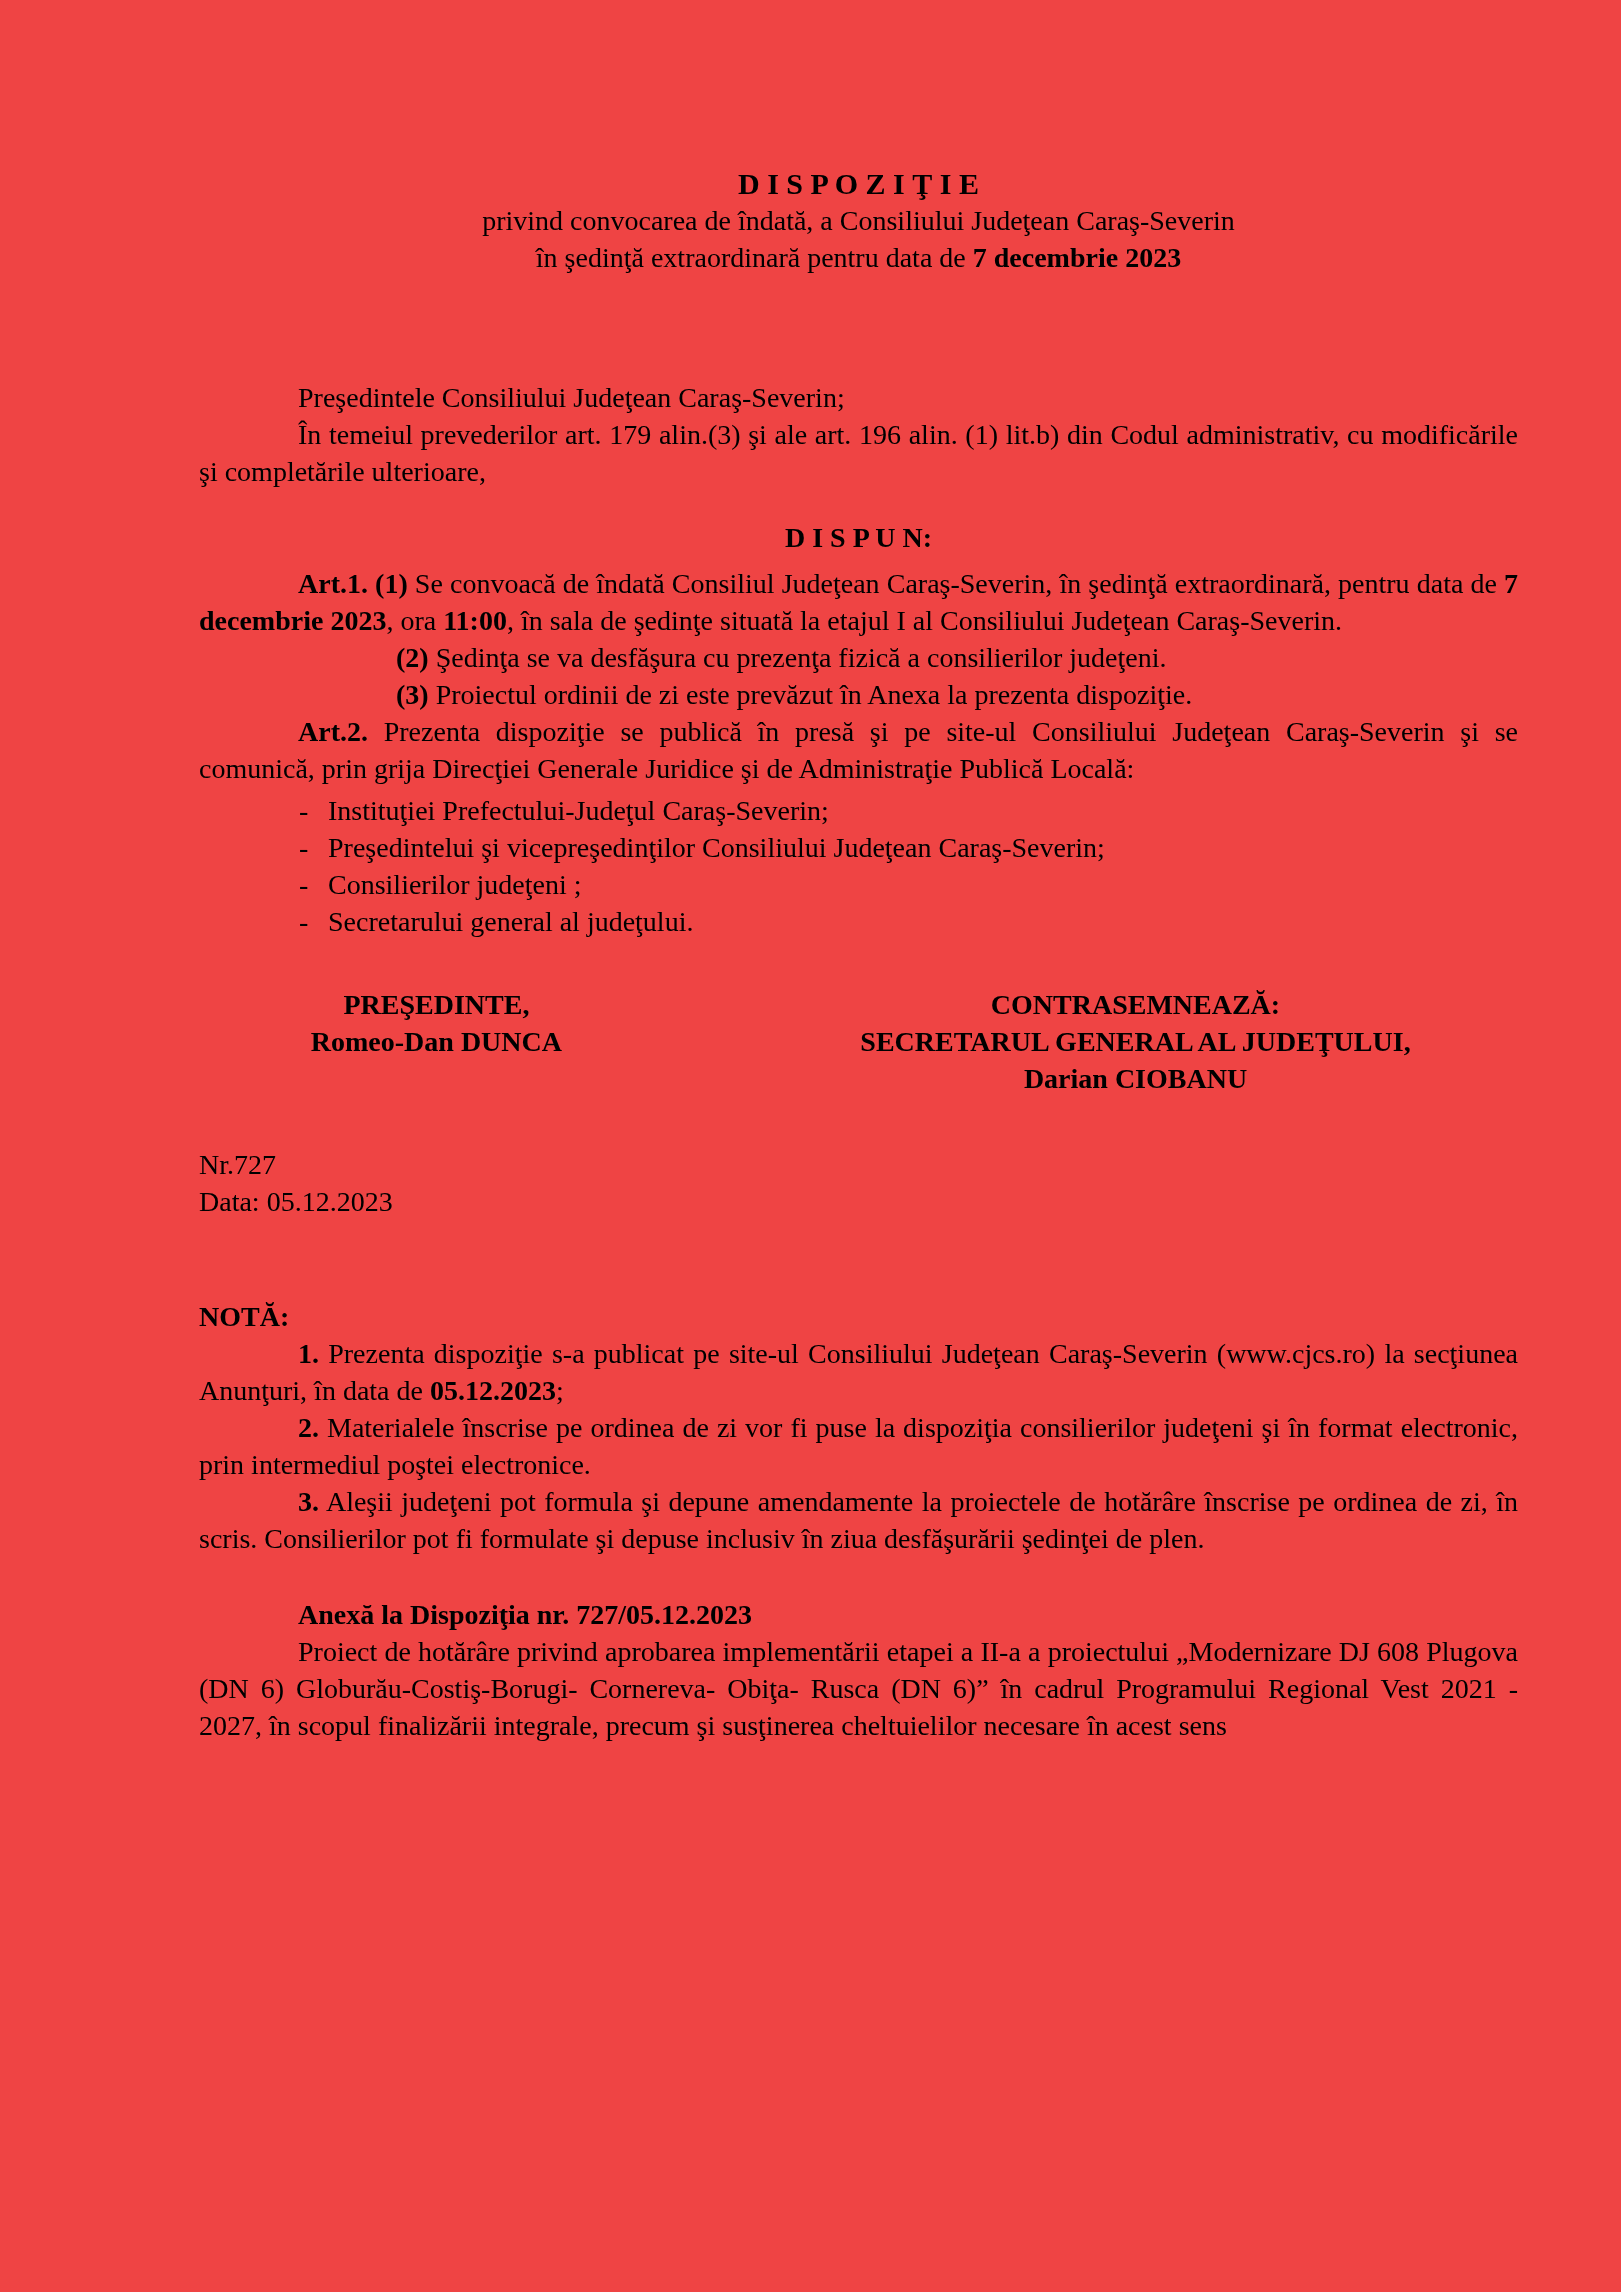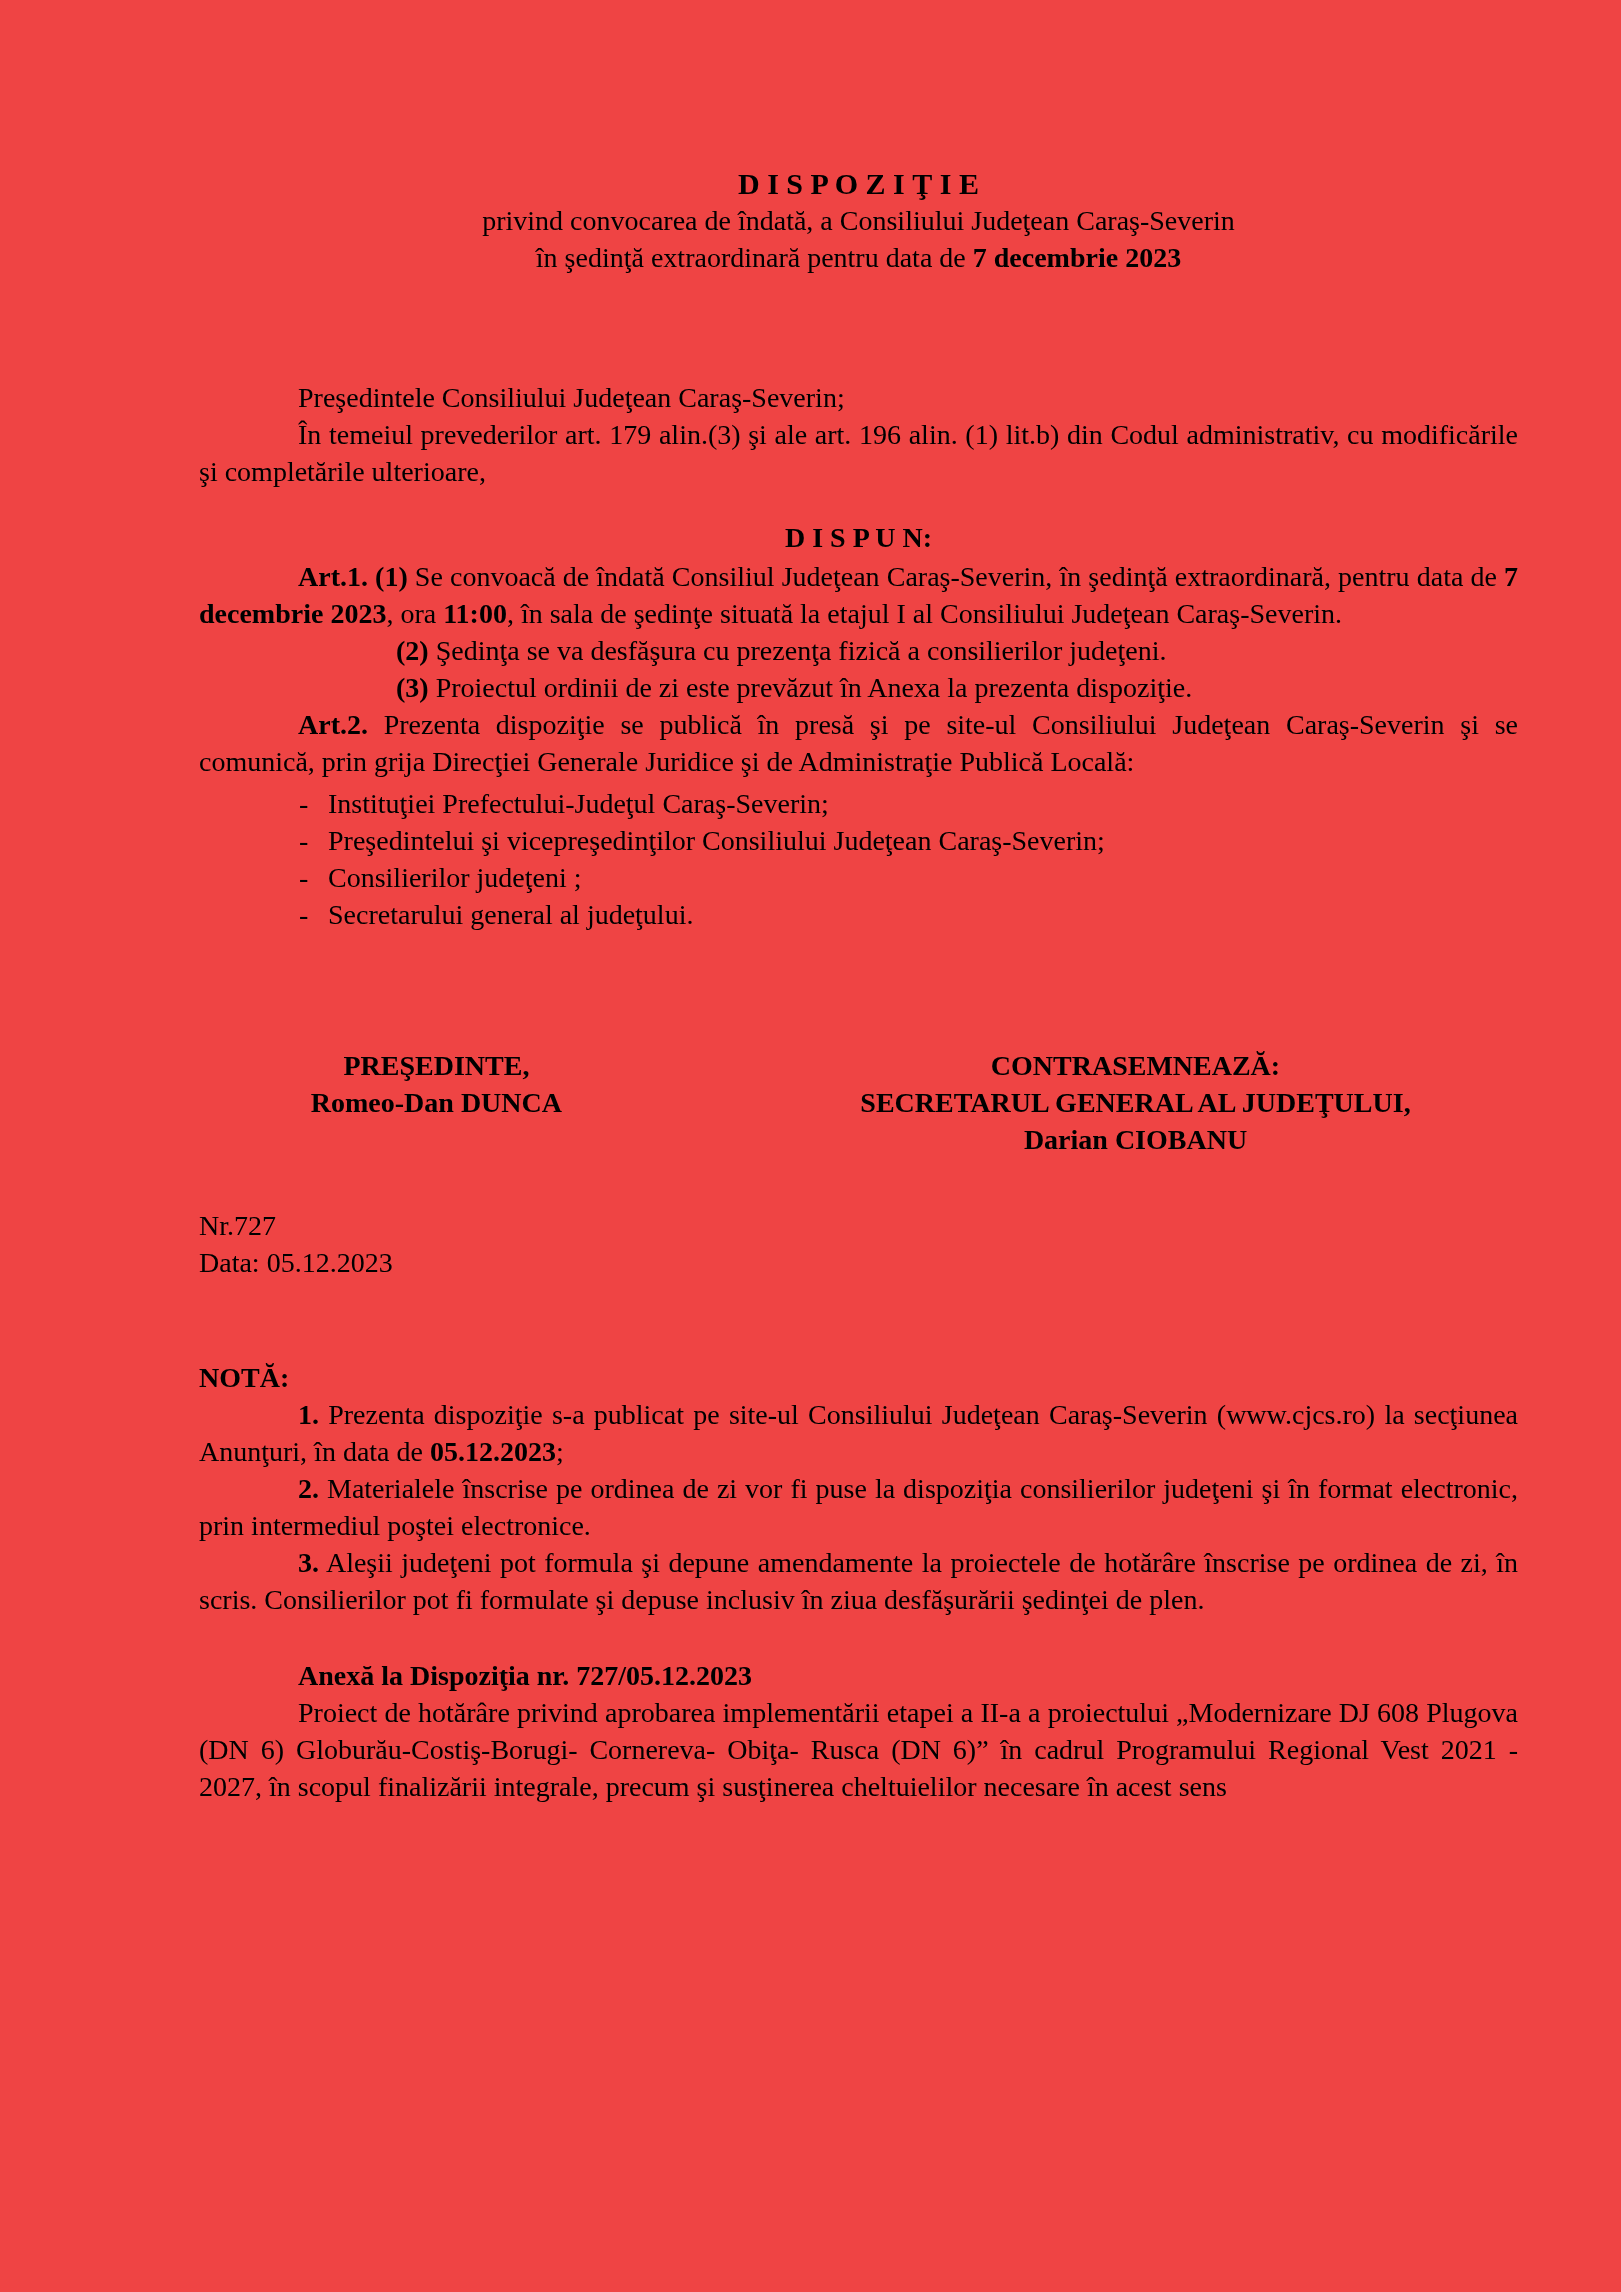--- a/index.html
+++ b/index.html
@@ -26,27 +26,27 @@
   .just { text-align: justify; }
   .title {
     font-size: 30px;
     font-weight: bold;
     text-align: center;
   }
   .ind1 { text-indent: 99px; }
   .ind2 { text-indent: 197px; }
   .preamble { margin-top: 103px; }
   .dispun { margin-top: 29px; }
-  .art1 { margin-top: 2px; }
+  .art1 { margin-top: 9px; }
   .recipients { margin-top: 5.4px; }
   .recipient { padding-left: 100px; }
   .recipient .dash { display: inline-block; margin-right: 19.7px; }
   .sig-row {
     display: flex;
-    margin-top: 114px;
+    margin-top: 46px;
     font-weight: bold;
   }
   .sig-left  { width: 36%; text-align: center; }
   .sig-right { width: 58%; margin-left: auto; text-align: center; }
   .nr-block { margin-top: 49px; font-weight: normal; }
   .nota-heading { margin-top: 78px; font-weight: bold; }
   .anexa-heading {
     margin-top: 39px;
     text-indent: 99px;
     font-weight: bold;

